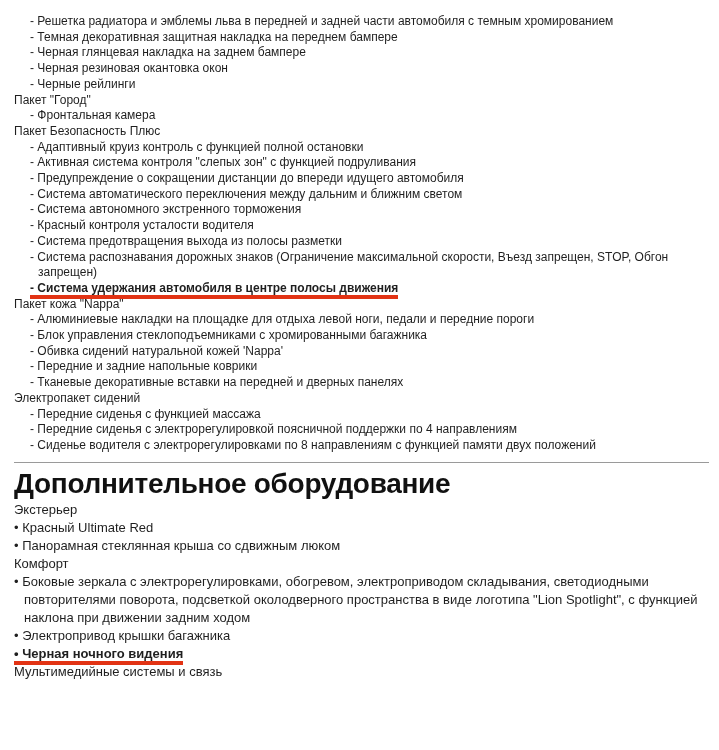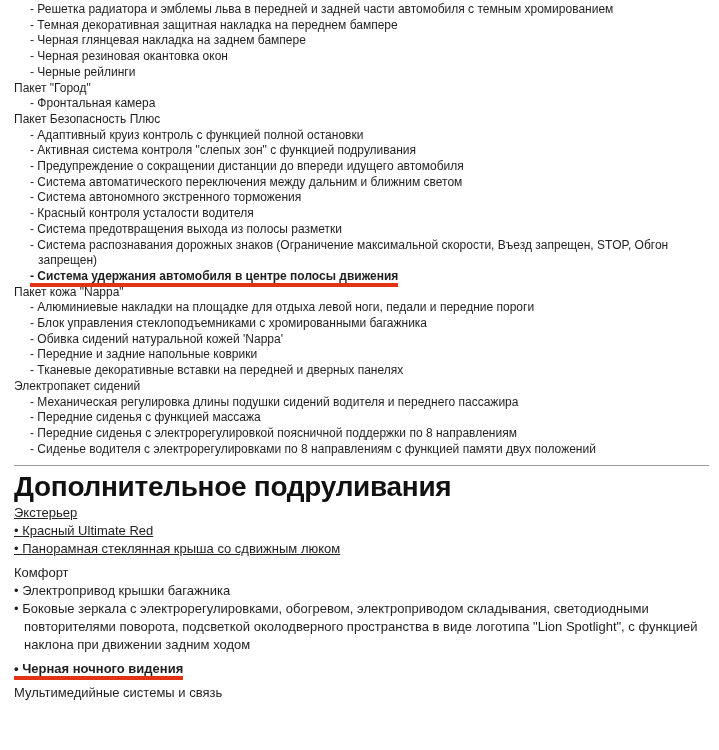--- a/index.html
+++ b/index.html
@@ -15,21 +15,21 @@
     width: 719px;
     height: 750px;
     background: var(--bg);
     color: var(--text);
     font-family: "Liberation Sans", sans-serif;
     overflow: hidden;
   }
 
   
   .top-list {
-    padding: 2px 6px 0 14px;
+    padding: 14px 6px 0 14px;
     font-size: 12px;
     line-height: 15.7px;
   }
   .row.pkg { padding-left: 0; }
   .row.sub {
     padding-left: 24px;
     text-indent: -8px;
   }
 
   
@@ -48,22 +48,22 @@
     letter-spacing: -0.3px;
     color: var(--heading);
   }
 
   
   .sections {
     padding: 0 8px 0 14px;
     font-size: 13px;
     line-height: 18px;
   }
-  .section { margin-top: 6px; }
-  .section:first-child { margin-top: 1px; text-decoration: underline; }
+  .section { }
+  .section:first-child { margin-top: 1px; }
   .bullet-item {
     padding-left: 10px;
     text-indent: -10px;
   }
 
   
   .red-underline {
     border-bottom: 4px solid var(--red);
     font-weight: bold;
   }
@@ -90,37 +90,36 @@
       <div class="row sub"><span class="inner"><span class="marker">-&nbsp;</span><span>Система предотвращения выхода из полосы разметки</span></span></div>
       <div class="row sub"><span class="inner"><span class="marker">-&nbsp;</span><span>Система распознавания дорожных знаков (Ограничение максимальной скорости, Въезд запрещен, STOP, Обгон запрещен)</span></span></div>
       <div class="row sub"><span class="inner red-underline"><span class="marker">-&nbsp;</span><span>Система удержания автомобиля в центре полосы движения</span></span></div>
       <div class="row pkg"><span class="inner"><span>Пакет кожа "Nappa"</span></span></div>
       <div class="row sub"><span class="inner"><span class="marker">-&nbsp;</span><span>Алюминиевые накладки на площадке для отдыха левой ноги, педали и передние пороги</span></span></div>
       <div class="row sub"><span class="inner"><span class="marker">-&nbsp;</span><span>Блок управления стеклоподъемниками с хромированными багажника</span></span></div>
       <div class="row sub"><span class="inner"><span class="marker">-&nbsp;</span><span>Обивка сидений натуральной кожей 'Nappa'</span></span></div>
       <div class="row sub"><span class="inner"><span class="marker">-&nbsp;</span><span>Передние и задние напольные коврики</span></span></div>
       <div class="row sub"><span class="inner"><span class="marker">-&nbsp;</span><span>Тканевые декоративные вставки на передней и дверных панелях</span></span></div>
       <div class="row pkg"><span class="inner"><span>Электропакет сидений</span></span></div>
-      <div class="row sub"><span class="inner"><span class="marker">-&nbsp;</span><span>Механическая регулировка длины подушки сидений водителя и переднего пассажира</span></span></div>
       <div class="row sub"><span class="inner"><span class="marker">-&nbsp;</span><span>Передние сиденья с функцией массажа</span></span></div>
-      <div class="row sub"><span class="inner"><span class="marker">-&nbsp;</span><span>Передние сиденья с электрорегулировкой поясничной поддержки по 8 направлениям</span></span></div>
+      <div class="row sub"><span class="inner"><span class="marker">-&nbsp;</span><span>Передние сиденья с электрорегулировкой поясничной поддержки по 4 направлениям</span></span></div>
       <div class="row sub"><span class="inner"><span class="marker">-&nbsp;</span><span>Сиденье водителя с электрорегулировками по 8 направлениям с функцией памяти двух положений</span></span></div>
     </div>
   <hr class="divider">
-  <h1 class="heading">Дополнительное подруливания</h1>
+  <h1 class="heading">Дополнительное оборудование</h1>
   <div class="sections" id="additional-sections">
       <div class="section">
         <div class="section-label">Экстерьер</div>
         <div class="bullet-item"><span class="inner"><span class="marker">•&nbsp;</span><span>Красный Ultimate Red</span></span></div>
         <div class="bullet-item"><span class="inner"><span class="marker">•&nbsp;</span><span>Панорамная стеклянная крыша со сдвижным люком</span></span></div>
       </div>
       <div class="section">
         <div class="section-label">Комфорт</div>
+        <div class="bullet-item"><span class="inner"><span class="marker">•&nbsp;</span><span>Боковые зеркала с электрорегулировками, обогревом, электроприводом складывания, светодиодными повторителями поворота, подсветкой околодверного пространства в виде логотипа "Lion Spotlight", с функцией наклона при движении задним ходом</span></span></div>
         <div class="bullet-item"><span class="inner"><span class="marker">•&nbsp;</span><span>Электропривод крышки багажника</span></span></div>
-        <div class="bullet-item"><span class="inner"><span class="marker">•&nbsp;</span><span>Боковые зеркала с электрорегулировками, обогревом, электроприводом складывания, светодиодными повторителями поворота, подсветкой околодверного пространства в виде логотипа "Lion Spotlight", с функцией наклона при движении задним ходом</span></span></div>
       </div>
       <div class="section">
         <div class="bullet-item"><span class="inner red-underline"><span class="marker">•&nbsp;</span><span>Черная ночного видения</span></span></div>
       </div>
       <div class="section">
         <div class="section-label">Мультимедийные системы и связь</div>
       </div>
     </div>
 </div>
 

